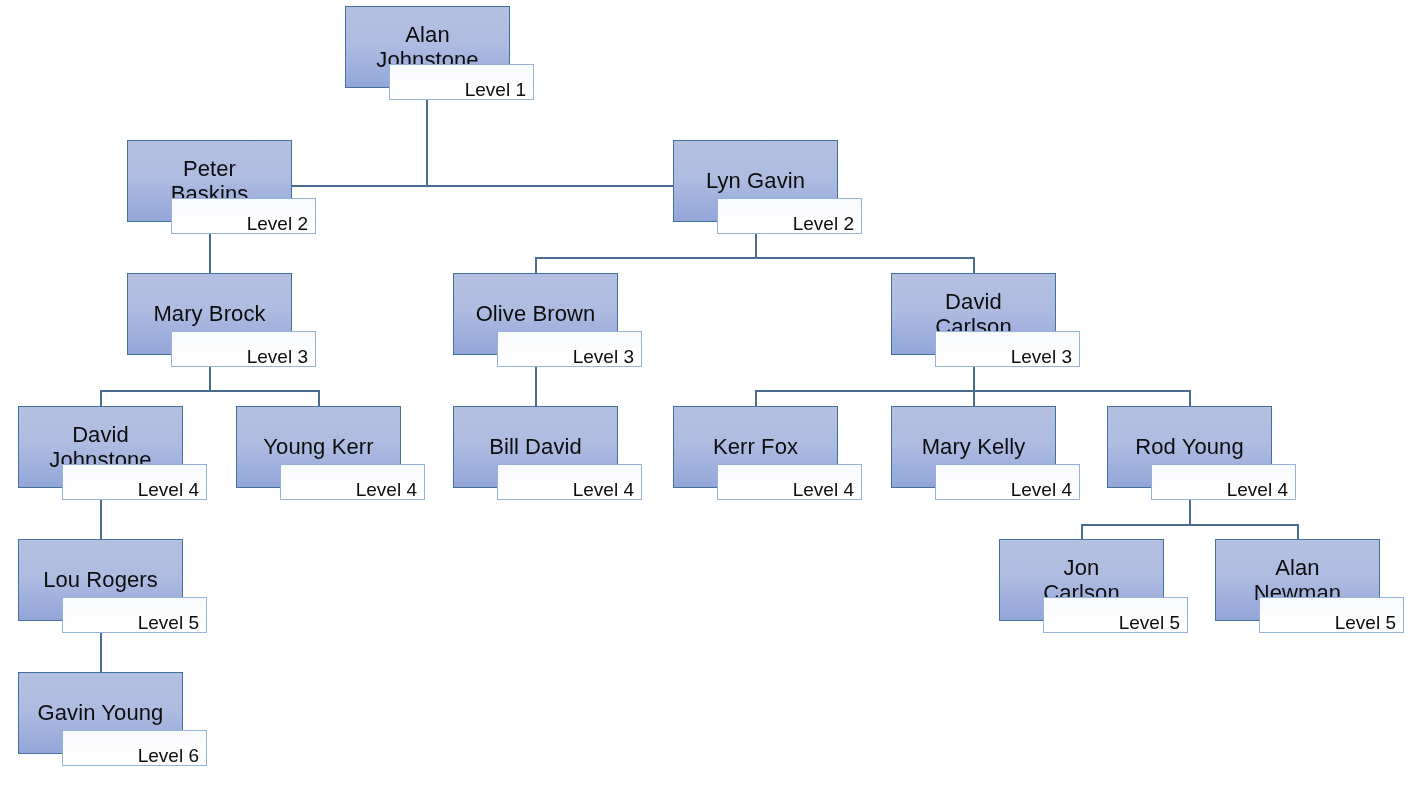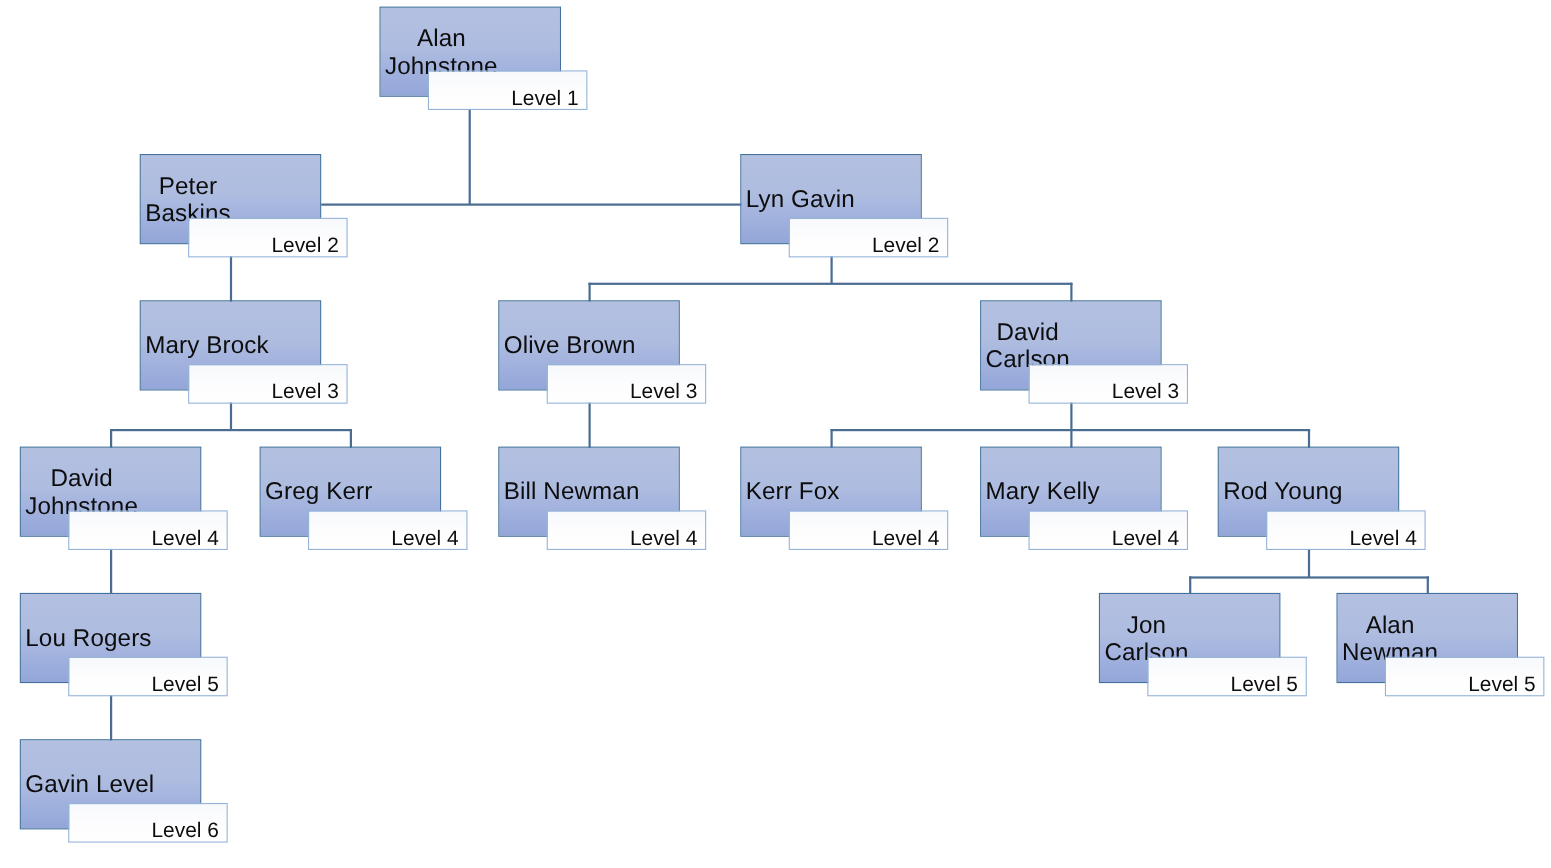--- a/index.html
+++ b/index.html
@@ -35,21 +35,21 @@
     position: absolute;
     left: 0;
     top: 0;
     width: 100%;
     height: 82px;
     box-sizing: border-box;
     border: 1px solid #41719c;
     background: linear-gradient(to bottom, #b3c0e0 0%, #aebce0 45%, #9fb0dd 75%, #93a6d8 100%);
     display: flex;
     align-items: center;
-    justify-content: flex-start;
+    justify-content: center;
     text-align: center;
     padding: 0 4px;
   }
   .node-name {
     color: #0d0d0d;
     font-size: 22px;
     line-height: 1.16;
     font-weight: 400;
     letter-spacing: 0.1px;
     white-space: pre-line;
@@ -178,30 +178,30 @@
       <span class="node-name">David
 Johnstone</span>
     </div>
     <div class="node-tag">
       <span class="node-tag-label">Level 4</span>
     </div>
   </div>
 
   <div class="node" style="left:236px; top:406px; width:165px;">
     <div class="node-box">
-      <span class="node-name">Greg Kerr</span>
+      <span class="node-name">Young Kerr</span>
     </div>
     <div class="node-tag">
       <span class="node-tag-label">Level 4</span>
     </div>
   </div>
 
   <div class="node" style="left:453px; top:406px; width:165px;">
     <div class="node-box">
-      <span class="node-name">Bill Newman</span>
+      <span class="node-name">Bill David</span>
     </div>
     <div class="node-tag">
       <span class="node-tag-label">Level 4</span>
     </div>
   </div>
 
   <div class="node" style="left:673px; top:406px; width:165px;">
     <div class="node-box">
       <span class="node-name">Kerr Fox</span>
     </div>
@@ -252,20 +252,20 @@
       <span class="node-name">Alan
 Newman</span>
     </div>
     <div class="node-tag">
       <span class="node-tag-label">Level 5</span>
     </div>
   </div>
 
   <div class="node" style="left:18px; top:672px; width:165px;">
     <div class="node-box">
-      <span class="node-name">Gavin Level</span>
+      <span class="node-name">Gavin Young</span>
     </div>
     <div class="node-tag">
       <span class="node-tag-label">Level 6</span>
     </div>
   </div>
 
 </div>
 
 </body></html>

